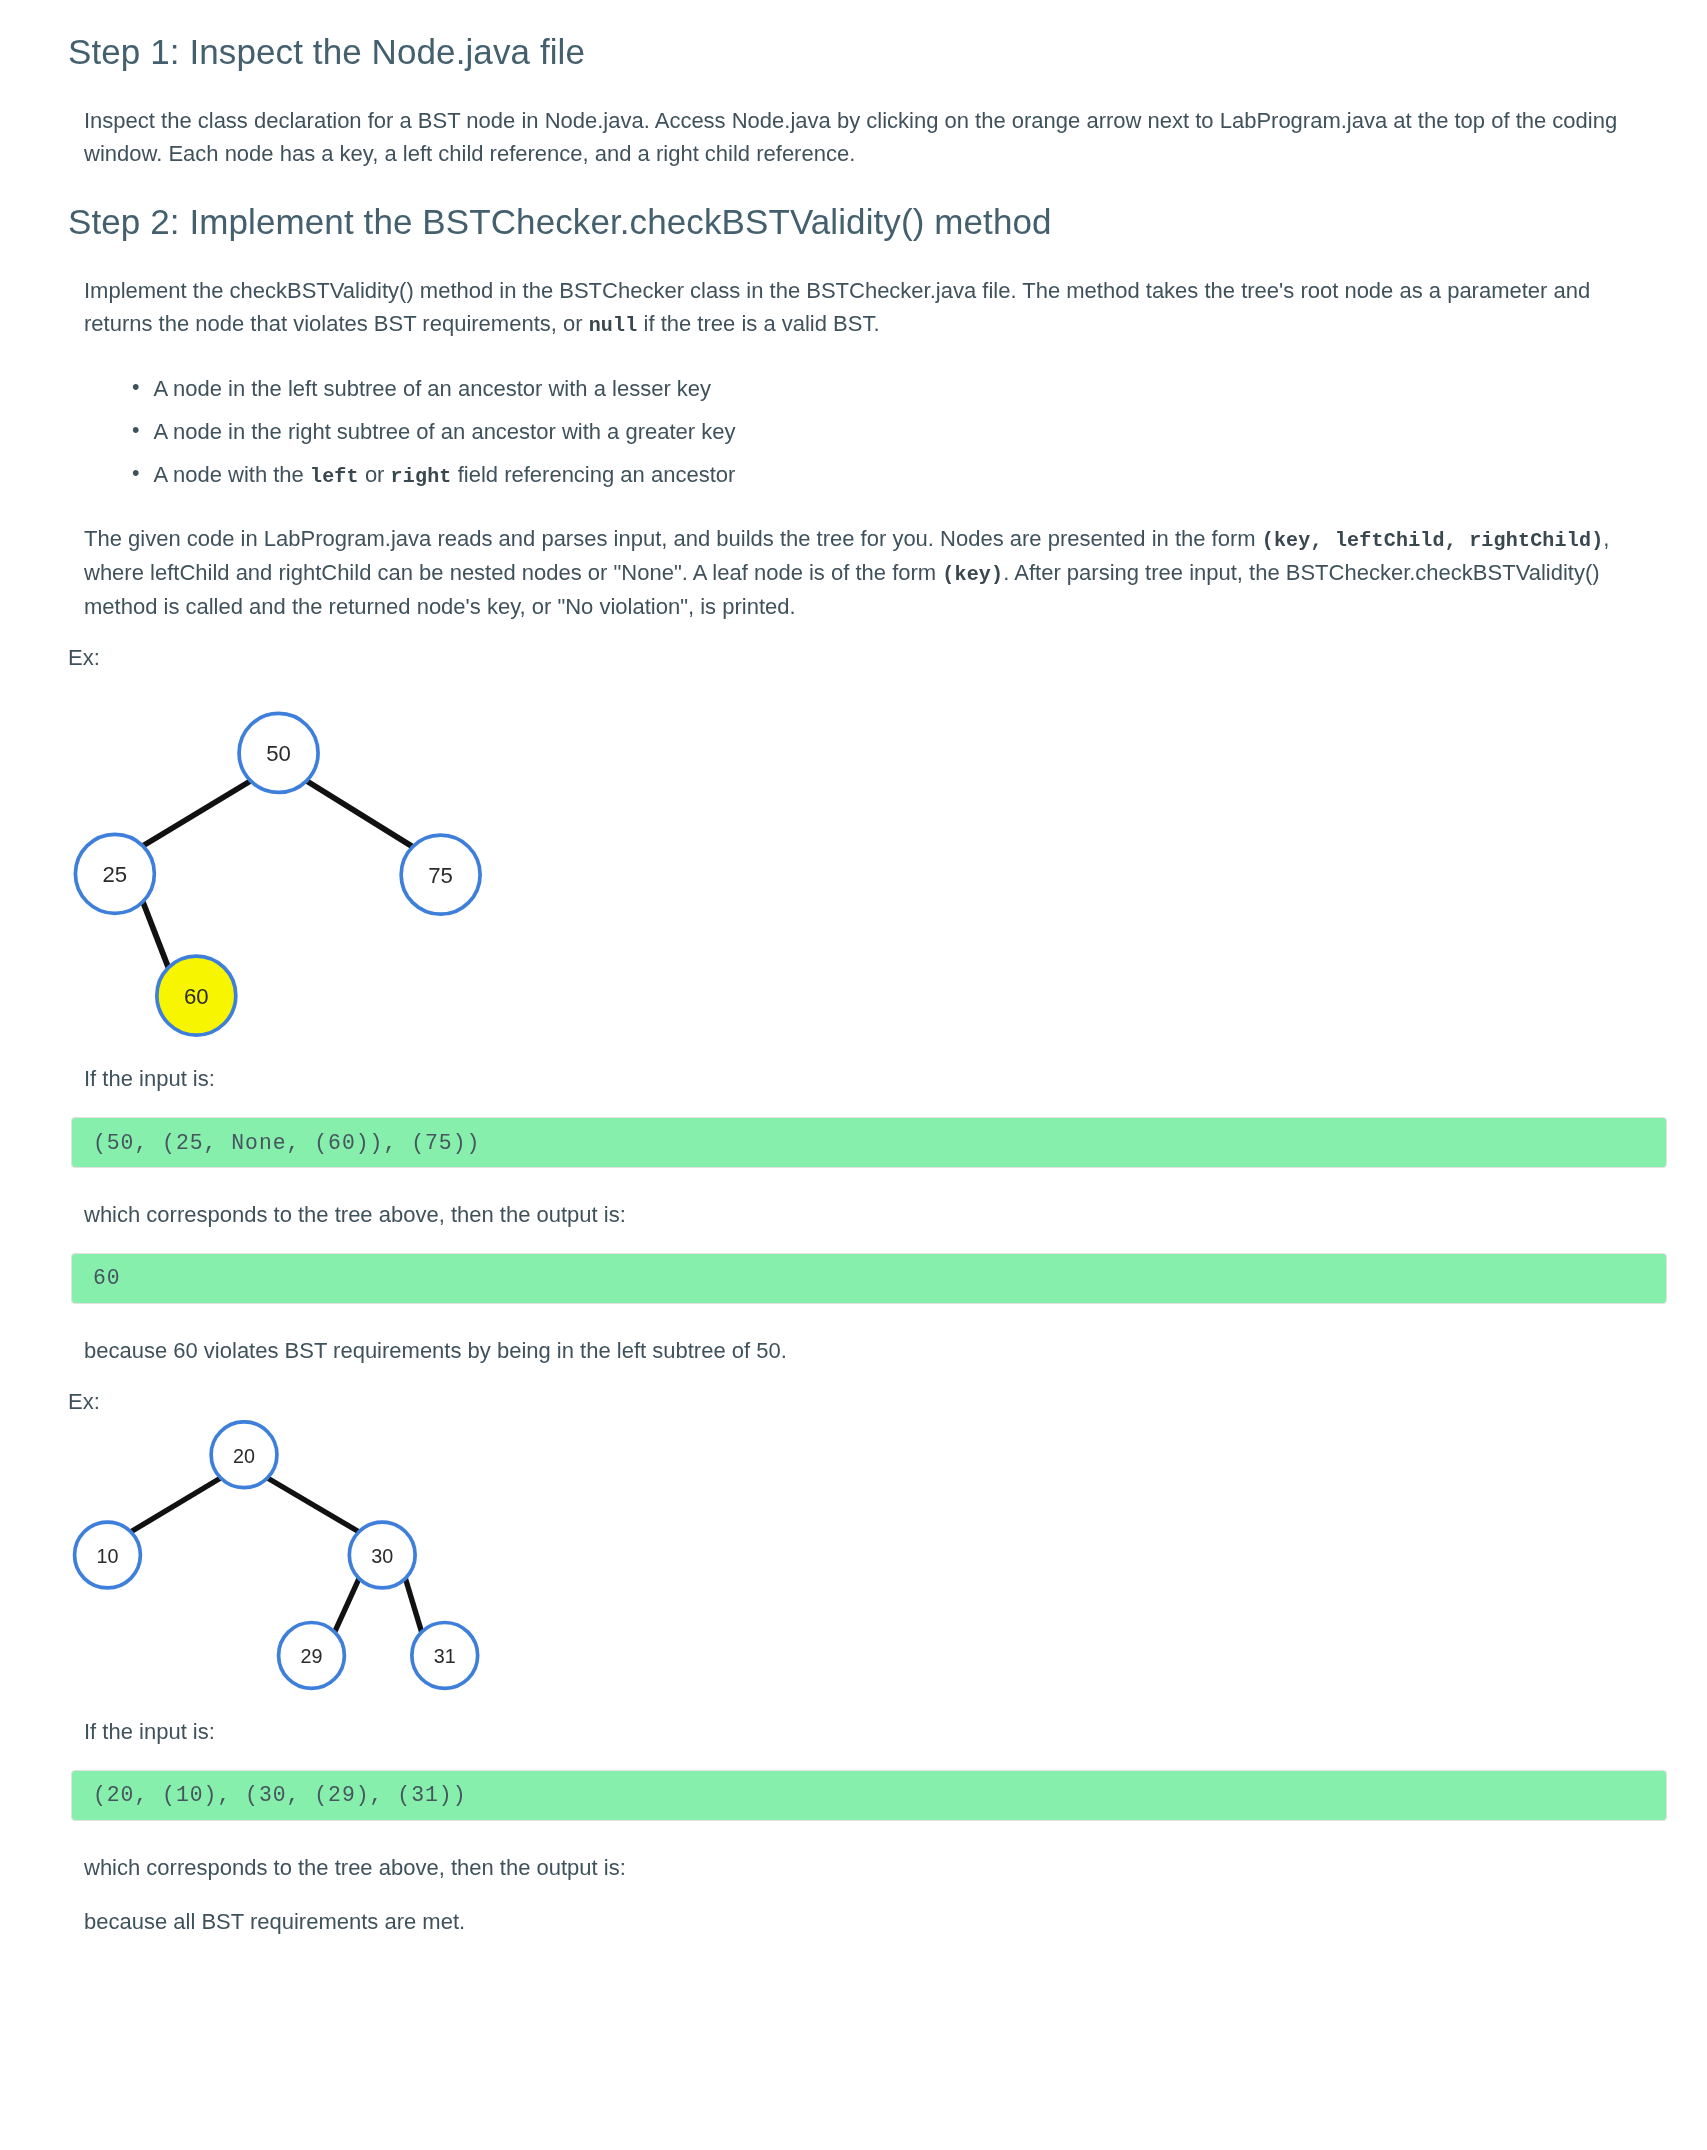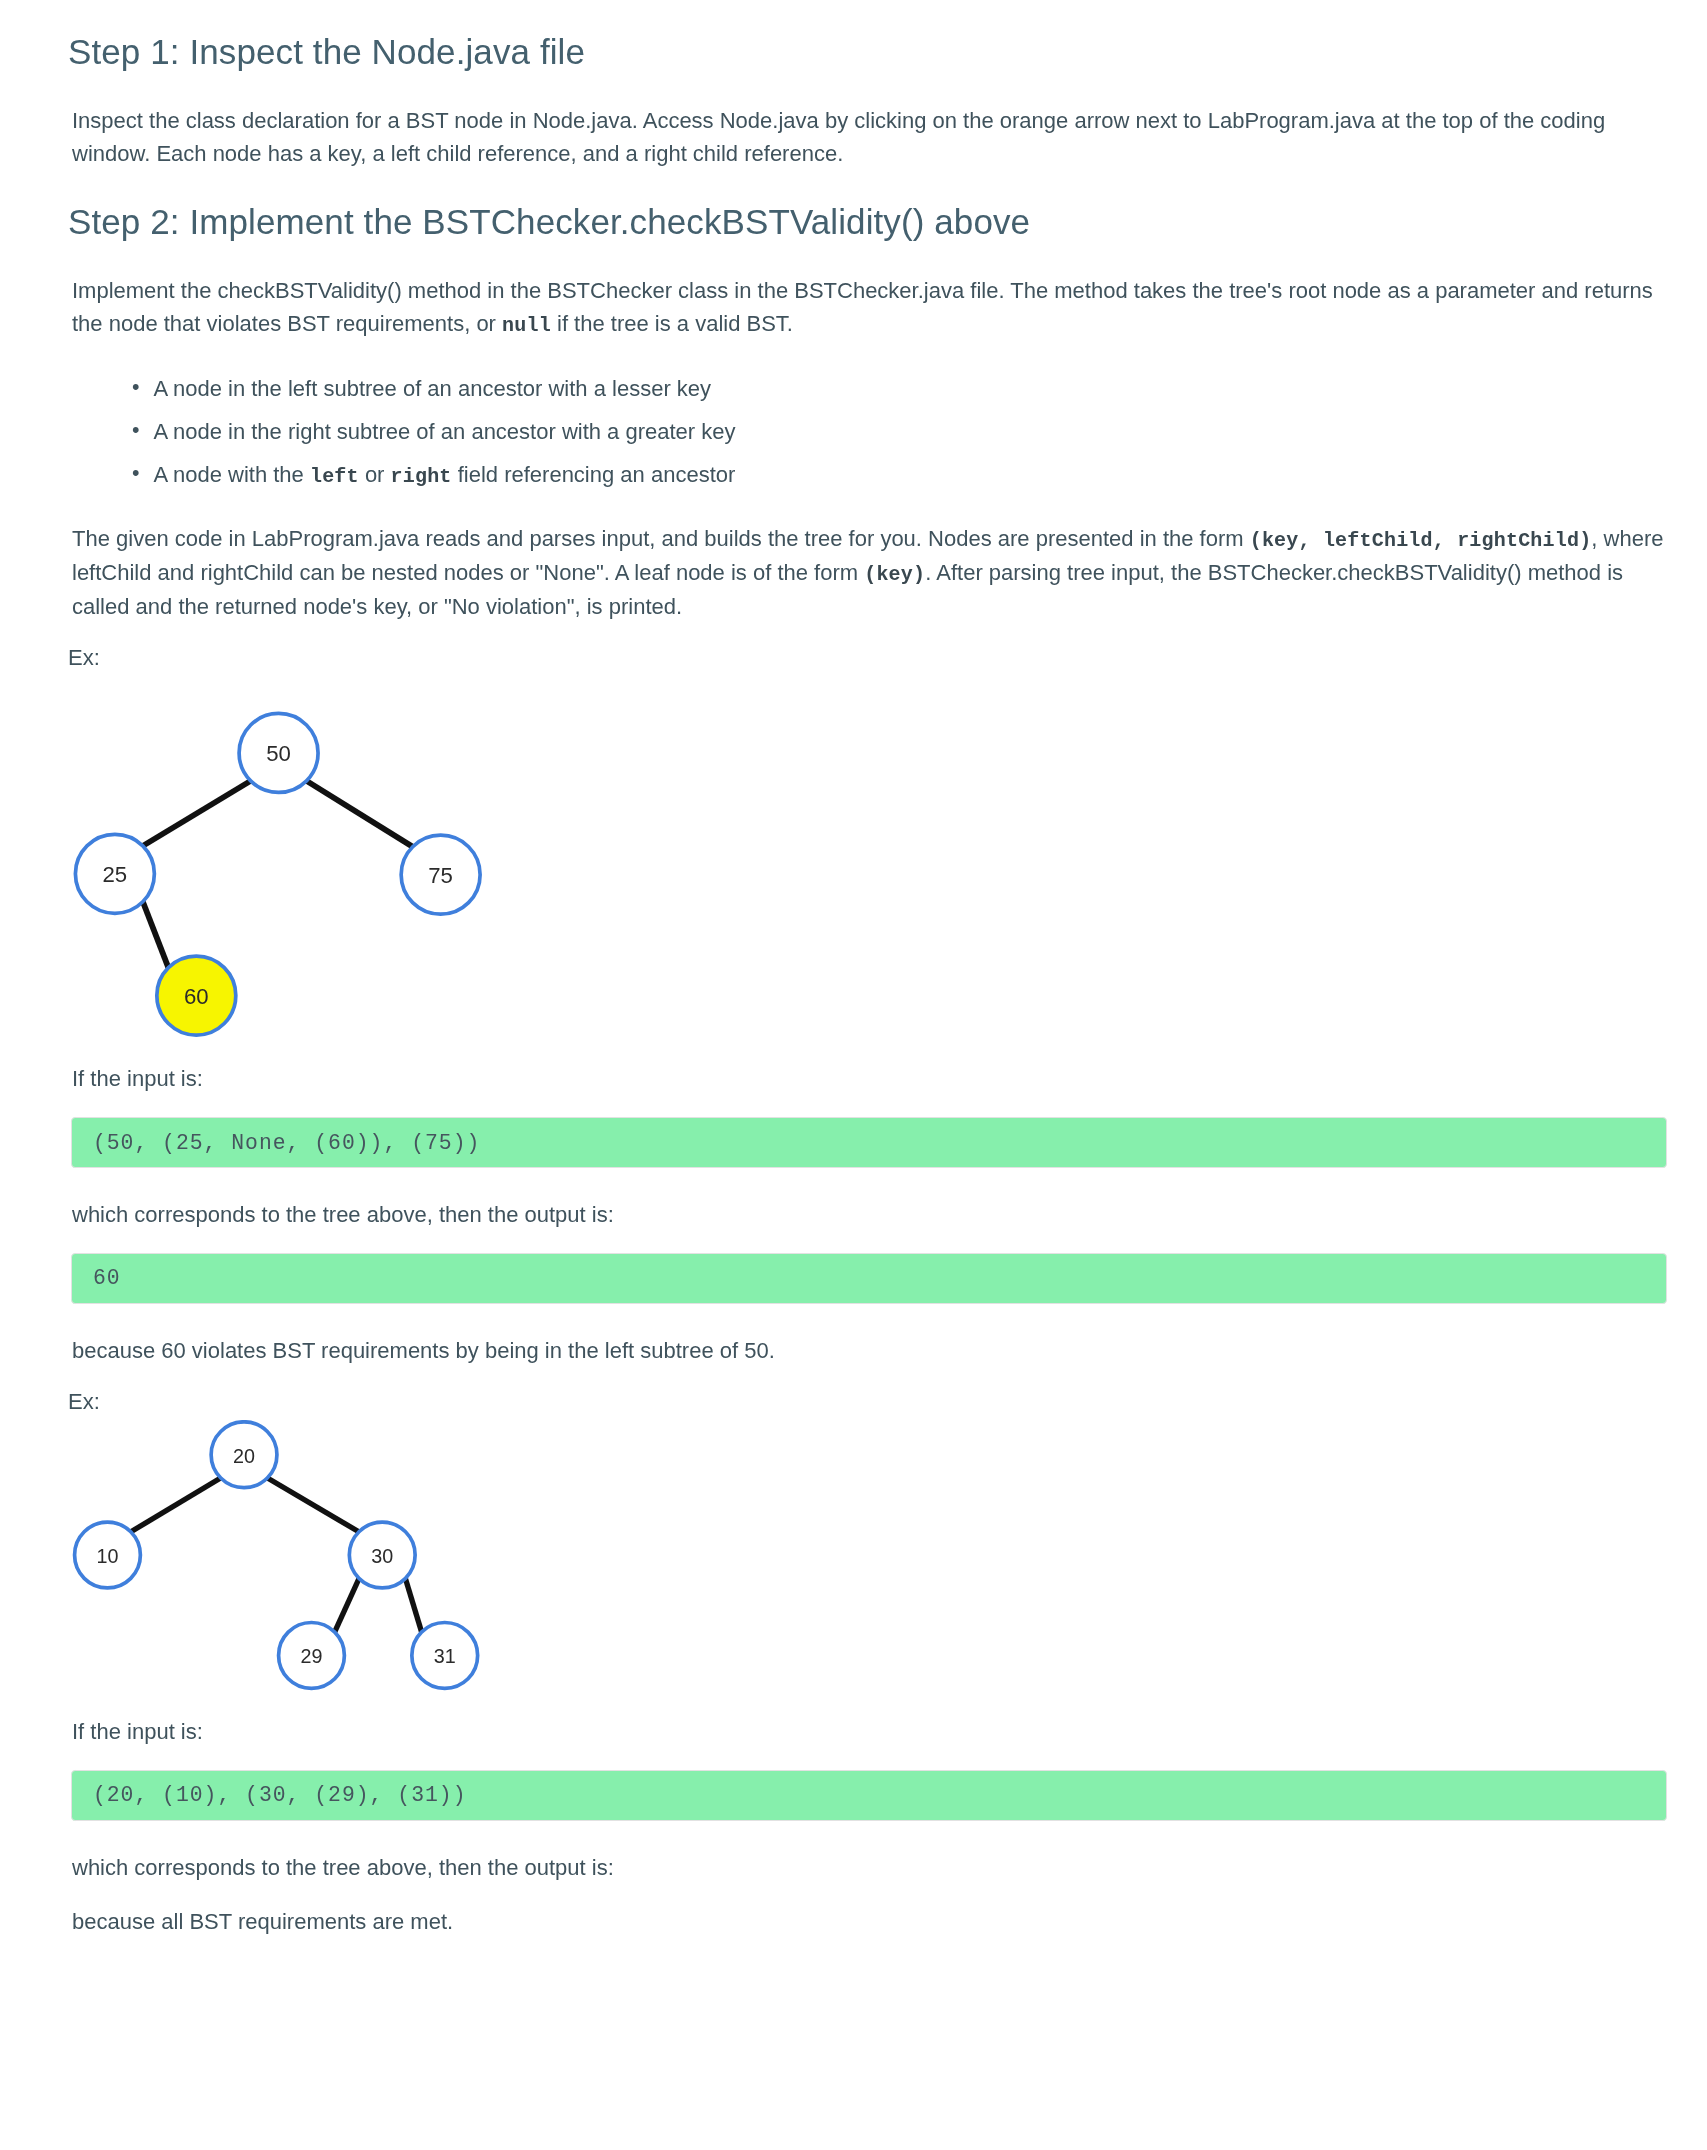--- a/index.html
+++ b/index.html
@@ -27,21 +27,21 @@
     color: #44606e;
     margin: 25px 0 31px 0;
     letter-spacing: 0.1px;
     line-height: 1.2;
   }
   h2.step-heading.first { margin-top: 6px; }
   p.body-text {
     font-size: 22px;
     line-height: 1.52;
     color: #3f525c;
-    margin: 0 0 30px 4px;
+    margin: 0 0 30px 16px;
     max-width: 1601px;
   }
   p.tight { margin-bottom: 21.4px; }
   code.inline {
     font-family: "Liberation Mono", "DejaVu Sans Mono", monospace;
     font-size: 20px;
     color: #39474f;
     letter-spacing: 0.2px;
     font-weight: 700;
   }
@@ -101,21 +101,21 @@
 </style>
 </head>
 <body>
 
 <div class="page">
 
   <h2 class="step-heading first">Step 1: Inspect the Node.java file</h2>
 
   <p class="body-text">Inspect the class declaration for a BST node in Node.java. Access Node.java by clicking on the orange arrow next to LabProgram.java at the top of the coding window. Each node has a key, a left child reference, and a right child reference.</p>
 
-  <h2 class="step-heading">Step 2: Implement the BSTChecker.checkBSTValidity() above</h2>
+  <h2 class="step-heading">Step 2: Implement the BSTChecker.checkBSTValidity() method</h2>
 
   <p class="body-text"><span>Implement the checkBSTValidity() method in the BSTChecker class in the BSTChecker.java file. The method takes the tree's root node as a parameter and returns the node that violates BST requirements, or </span><code class="inline">null</code><span> if the tree is a valid BST.</span></p>
 
 
   <ul class="violation-list">
     <li><span>A node in the left subtree of an ancestor with a lesser key</span></li>
     <li><span>A node in the right subtree of an ancestor with a greater key</span></li>
     <li><span>A node with the </span><code class="inline">left</code><span> or </span><code class="inline">right</code><span> field referencing an ancestor</span></li>
   </ul>
 

